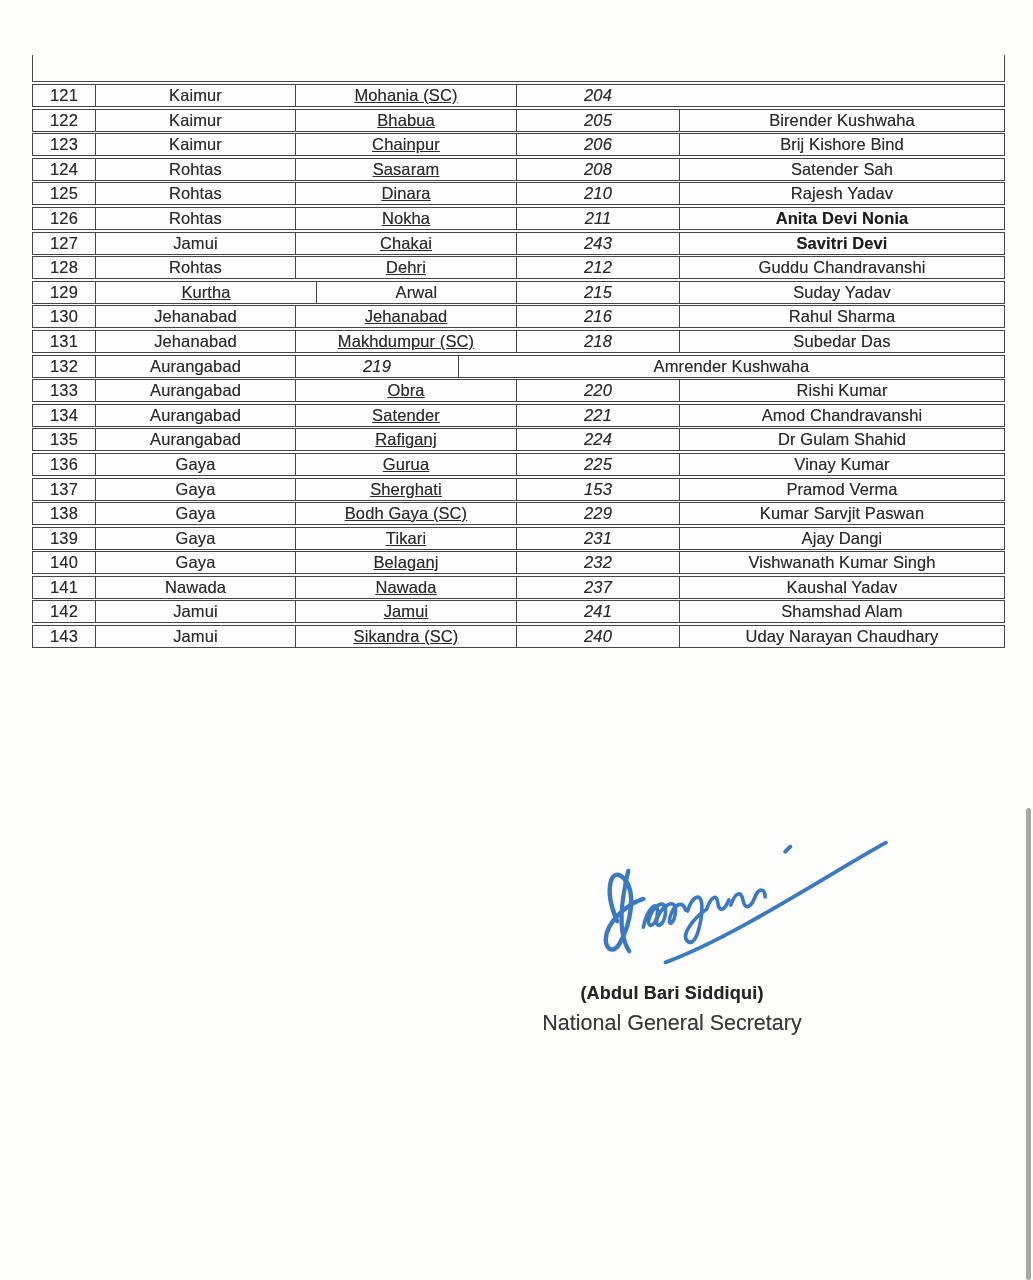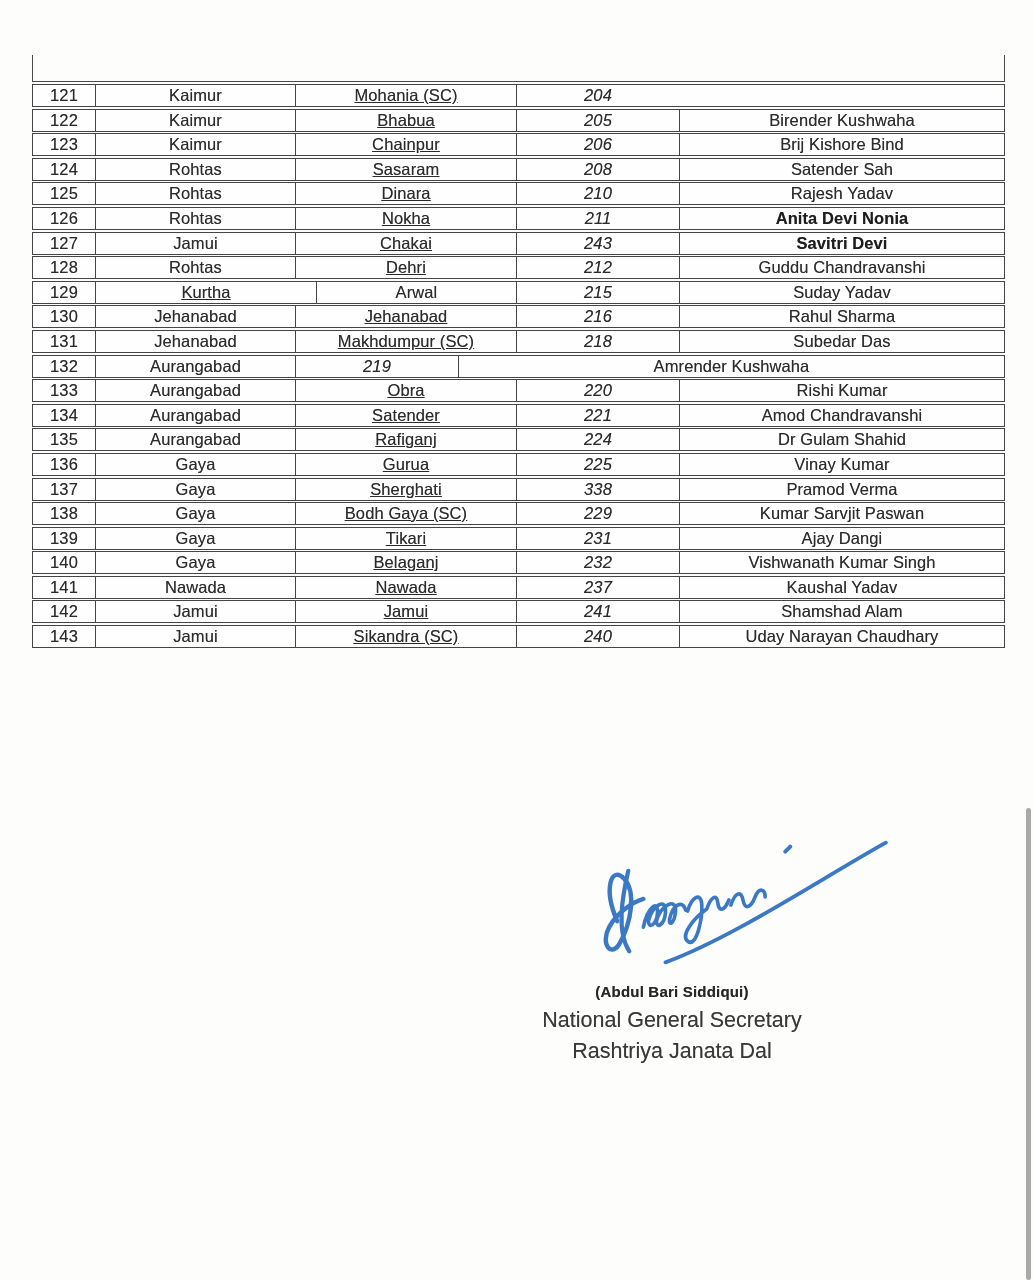--- a/index.html
+++ b/index.html
@@ -40,21 +40,21 @@
   .c-candidate{flex:1;border-left:1.6px solid #454545;}
   .c-candidate.bold{font-weight:bold;color:#1d1d1d;}
 
   
   .sig-ink{position:absolute;left:583px;top:826px;width:322px;height:152px;}
   .sig-ink path{fill:none;stroke:var(--ink);stroke-linecap:round;stroke-linejoin:round;}
   .sig-text{
     position:absolute;left:452px;top:984px;width:440px;
     text-align:center;line-height:1.0;
   }
-  .sig-name{font-size:15px;font-weight:bold;color:#262626;letter-spacing:.2px;
+  .sig-name{font-size:18px;font-weight:bold;color:#262626;letter-spacing:.2px;
     text-shadow:0 0 .4px rgba(30,30,30,.5);}
   .sig-title{font-size:21.5px;color:#383838;margin-top:11px;
     text-shadow:0 0 .4px rgba(50,50,50,.45);}
   .sig-org{font-size:21.5px;color:#383838;margin-top:9px;
     text-shadow:0 0 .4px rgba(50,50,50,.45);}
 
   
   .edge-strip{
     position:absolute;left:1026px;top:808px;width:5px;height:472px;
     background:#a9a9a9;border-radius:3px;
@@ -175,21 +175,21 @@
     <div class="cell c-serial">136</div>
     <div class="cell c-district">Gaya</div>
     <div class="cell c-constituency">Gurua</div>
     <div class="cell c-number">225</div>
     <div class="cell c-candidate">Vinay Kumar</div>
   </div>
         <div class="t-row">
     <div class="cell c-serial">137</div>
     <div class="cell c-district">Gaya</div>
     <div class="cell c-constituency">Sherghati</div>
-    <div class="cell c-number">338</div>
+    <div class="cell c-number">153</div>
     <div class="cell c-candidate">Pramod Verma</div>
   </div>
         <div class="t-row">
     <div class="cell c-serial">138</div>
     <div class="cell c-district">Gaya</div>
     <div class="cell c-constituency">Bodh Gaya (SC)</div>
     <div class="cell c-number">229</div>
     <div class="cell c-candidate">Kumar Sarvjit Paswan</div>
   </div>
         <div class="t-row">
@@ -242,17 +242,16 @@
     <path d="M147,78 C151,66 157,63 159,73 C161,84 167,80 171,70 C175,60 181,62 181,70" stroke-width="3.6"></path>
 
     <path d="M201,25 L206,20" stroke-width="4"></path>
 
     <path d="M82,135 C150,110 243,48 301,16" stroke-width="3.8"></path>
   </svg>
 
   <div class="sig-text">
     <div class="sig-name">(Abdul Bari Siddiqui)</div>
     <div class="sig-title">National General Secretary</div>
-    <div class="sig-org">Rashtriya Janata Dal</div>
   </div>
 
   <div class="edge-strip"></div>
 </div>
 
 </body></html>

